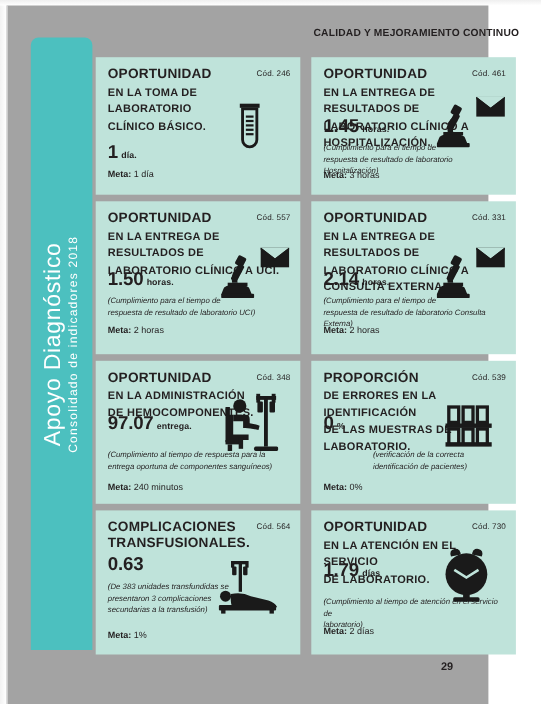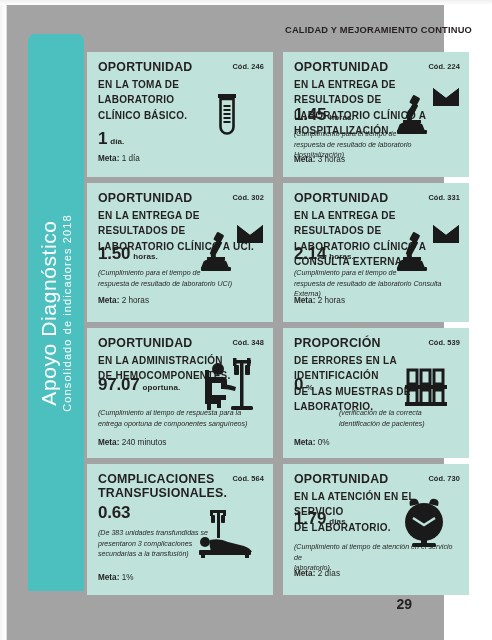--- a/index.html
+++ b/index.html
@@ -110,21 +110,21 @@
     color:#231f20;
     letter-spacing:.25px;
     line-height:1.55;
     margin:0;
     max-width:160px;
   }
   .card-code{
     position:absolute;
     right:9px;top:10px;
     font-size:7.4px;
-    font-weight:bold;
+    font-weight:normal;
     color:#231f20;
     letter-spacing:.1px;
   }
   .card-value{
     font-size:17px;
     font-weight:bold;
     color:#231f20;
     letter-spacing:-.2px;
     line-height:1;
     position:absolute;
@@ -195,21 +195,21 @@
   .c6 .card-icon{right:20px;top:46px;}
 
   .c7 .card-value{top:46px;}
   .c7 .card-note{top:78px;}
   .c7 .card-meta{top:106px;}
   .c7 .card-icon{right:22px;top:34px;}
 
   .page-number{
     position:absolute;
     right:32px;bottom:28px;
-    font-size:14px;
+    font-size:10px;
     font-weight:bold;
     color:#231f20;
     text-align:center;
   }
   .icon-svg{display:block;}
 </style>
 </head>
 <body>
 
 <div class="page">
@@ -247,21 +247,21 @@
           <rect x="9.5" y="11" width="7" height="2"></rect>
           <rect x="9.5" y="15" width="7" height="2"></rect>
           <rect x="9.5" y="19" width="7" height="2"></rect>
           <rect x="9.5" y="23" width="7" height="2"></rect>
           <rect x="9.5" y="27" width="7" height="2"></rect>
         </svg>
       </div>
     </div>
 
     <div class="card c1">
-      <div class="card-code">Cód. 224</div>
+      <div class="card-code">Cód. 461</div>
       <div class="card-title">OPORTUNIDAD</div>
       <div class="card-sub">EN LA ENTREGA DE RESULTADOS DE<br>LABORATORIO CLÍNICO A HOSPITALIZACIÓN.</div>
       <div class="card-value">
         <span>1.45</span><span class="unit">horas.</span>
       </div>
       <div class="card-note">(Cumplimiento para el tiempo de<br>respuesta de resultado de laboratorio Hospitalización)</div>
       <div class="card-meta">
         <b>Meta:</b>
         <span>3 horas</span>
       </div>
@@ -278,21 +278,21 @@
             <path d="M10 24 q-2 -10 6 -14 l3 4 q-6 3 -4 10 Z"></path>
             <rect x="6" y="24" width="18" height="3"></rect>
             <path d="M2 30 q0 -4 12 -4 t12 4 l2 5 H0 Z"></path>
             <rect x="0" y="34" width="30" height="4" rx="1"></rect>
           </g>
         </svg>
       </div>
     </div>
 
     <div class="card c2">
-      <div class="card-code">Cód. 302</div>
+      <div class="card-code">Cód. 557</div>
       <div class="card-title">OPORTUNIDAD</div>
       <div class="card-sub">EN LA ENTREGA DE RESULTADOS DE<br>LABORATORIO CLÍNICO A UCI.</div>
       <div class="card-value">
         <span>1.50</span><span class="unit">horas.</span>
       </div>
       <div class="card-note">(Cumplimiento para el tiempo de<br>respuesta de resultado de laboratorio UCI)</div>
       <div class="card-meta">
         <b>Meta:</b>
         <span>2 horas</span>
       </div>
@@ -344,21 +344,21 @@
           </g>
         </svg>
       </div>
     </div>
 
     <div class="card c4">
       <div class="card-code">Cód. 348</div>
       <div class="card-title">OPORTUNIDAD</div>
       <div class="card-sub">EN LA ADMINISTRACIÓN<br>DE HEMOCOMPONENTES.</div>
       <div class="card-value">
-        <span>97.07</span><span class="unit">oportuna.</span>
+        <span>97.07</span><span class="unit">entrega.</span>
       </div>
       <div class="card-note">(Cumplimiento al tiempo de respuesta para la<br>entrega oportuna de componentes sanguíneos)</div>
       <div class="card-meta">
         <b>Meta:</b>
         <span>240 minutos</span>
       </div>
       <div class="card-icon">
         <svg class="icon-svg" width="60" height="56" viewBox="0 0 60 56" fill="#1a1a1a">
           <g>
             <rect x="40" y="4" width="18" height="3.5"></rect>

